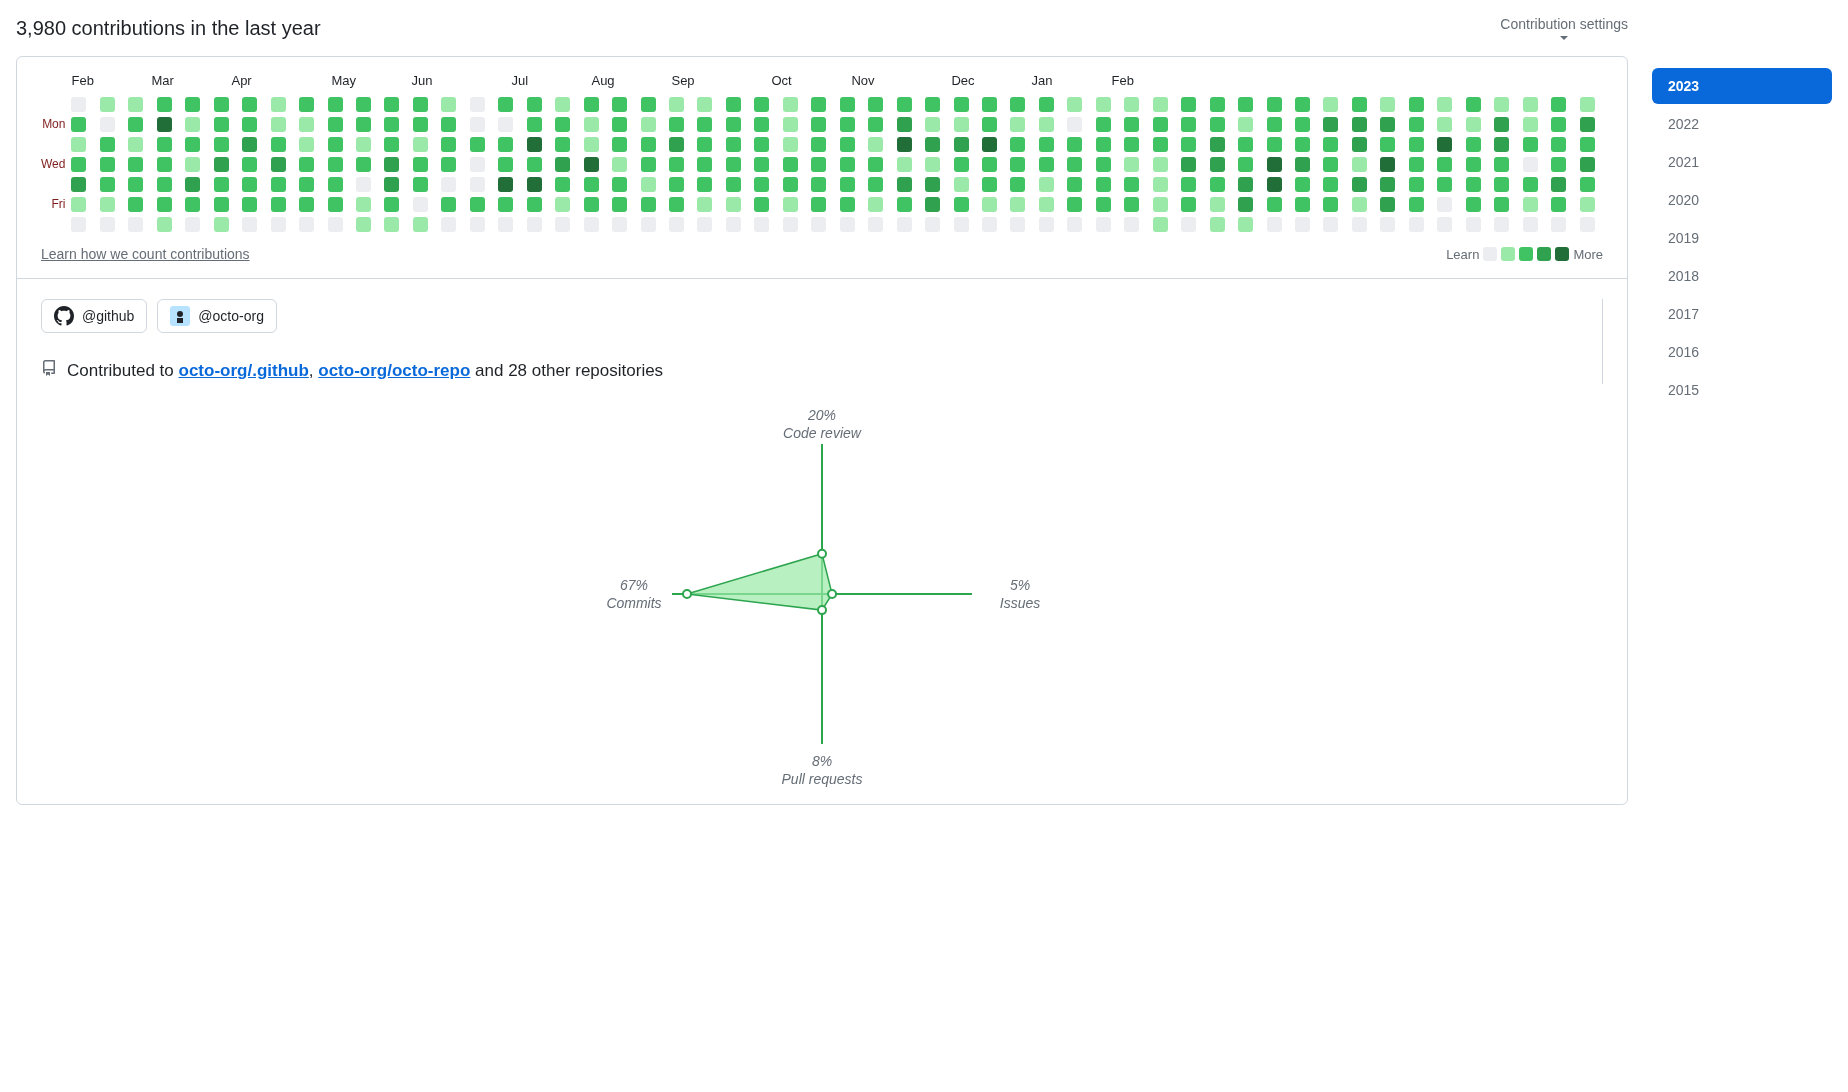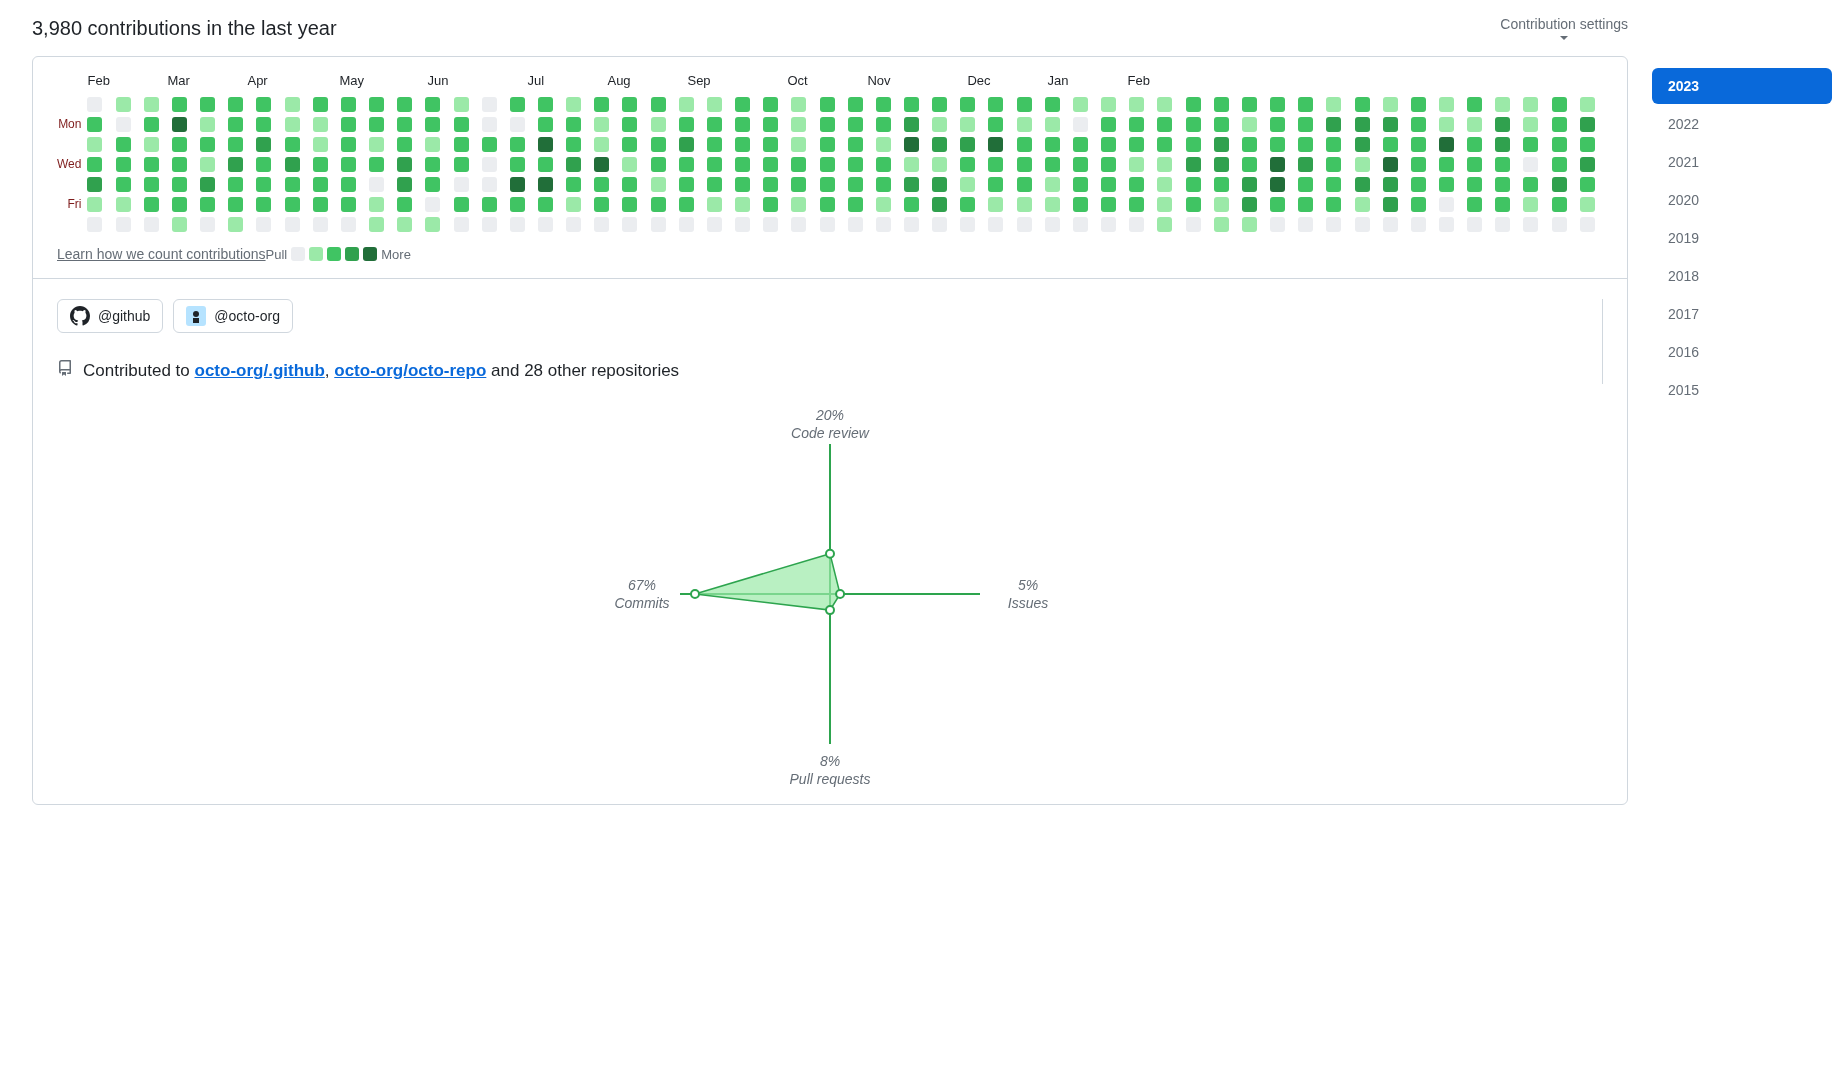--- a/index.html
+++ b/index.html
@@ -2,21 +2,21 @@
 <html><head>
 <meta charset="utf-8">
 <style>
   * { box-sizing: border-box; margin: 0; padding: 0; }
   body {
     font-family: -apple-system, BlinkMacSystemFont, "Segoe UI", Helvetica, Arial, sans-serif;
     background: #fff;
     color: #1f2328;
     padding: 16px;
   }
-  .container { display: flex; gap: 24px; margin-left: 16px; }
+  .container { display: flex; gap: 24px; }
   .main-col { flex: 1; }
   .side-col { width: 180px; padding-top: 52px; }
   .header-row {
     display: flex;
     justify-content: space-between;
     align-items: center;
     margin-bottom: 16px;
   }
   .header-row h2 { font-size: 20px; font-weight: 400; }
   .settings-btn {
@@ -72,23 +72,25 @@
     border-radius: 3px;
     background: #ebedf0;
   }
   .l0 { background: #ebedf0; }
   .l1 { background: #9be9a8; }
   .l2 { background: #40c463; }
   .l3 { background: #30a14e; }
   .l4 { background: #216e39; }
   .calendar-footer {
     display: flex;
+    justify-content: space-between;
     margin-top: 14px;
     font-size: 14px;
     color: #656d76;
+    gap: 10px;
   }
   .legend {
     display: flex;
     align-items: center;
     gap: 4px;
     font-size: 13px;
   }
   .legend .cell { width: 14px; height: 14px; }
   .lower-section {
     border-top: 1px solid #d0d7de;
@@ -168,21 +170,21 @@
             <div>Wed</div>
             <div></div>
             <div>Fri</div>
             <div></div>
           </div>
           <div class="grid-area">
             <div class="month-labels" id="month-labels">
                 <span style="left: 0px;">Feb</span>
                 <span style="left: 80px;">Mar</span>
                 <span style="left: 160px;">Apr</span>
-                <span style="left: 252px; text-align: center;">May</span>
+                <span style="left: 260px; text-align: center;">May</span>
                 <span style="left: 340px;">Jun</span>
                 <span style="left: 440px;">Jul</span>
                 <span style="left: 520px;">Aug</span>
                 <span style="left: 600px;">Sep</span>
                 <span style="left: 700px;">Oct</span>
                 <span style="left: 780px;">Nov</span>
                 <span style="left: 880px;">Dec</span>
                 <span style="left: 960px;">Jan</span>
                 <span style="left: 1040px;">Feb</span>
               </div>
@@ -564,21 +566,21 @@
                 <div class="cell l3"></div>
                 <div class="cell l2"></div>
                 <div class="cell l1"></div>
                 <div class="cell l0"></div>
               </div>
           </div>
         </div>
         <div class="calendar-footer">
           <a href="#" class="learn-link">Learn how we count contributions</a>
           <div class="legend">
-            <span>Pull</span>
+            <span>Learn</span>
             <span class="cell l0"></span>
             <span class="cell l1"></span>
             <span class="cell l2"></span>
             <span class="cell l3"></span>
             <span class="cell l4"></span>
             <span>More</span>
           </div>
         </div>
       </div>
 

